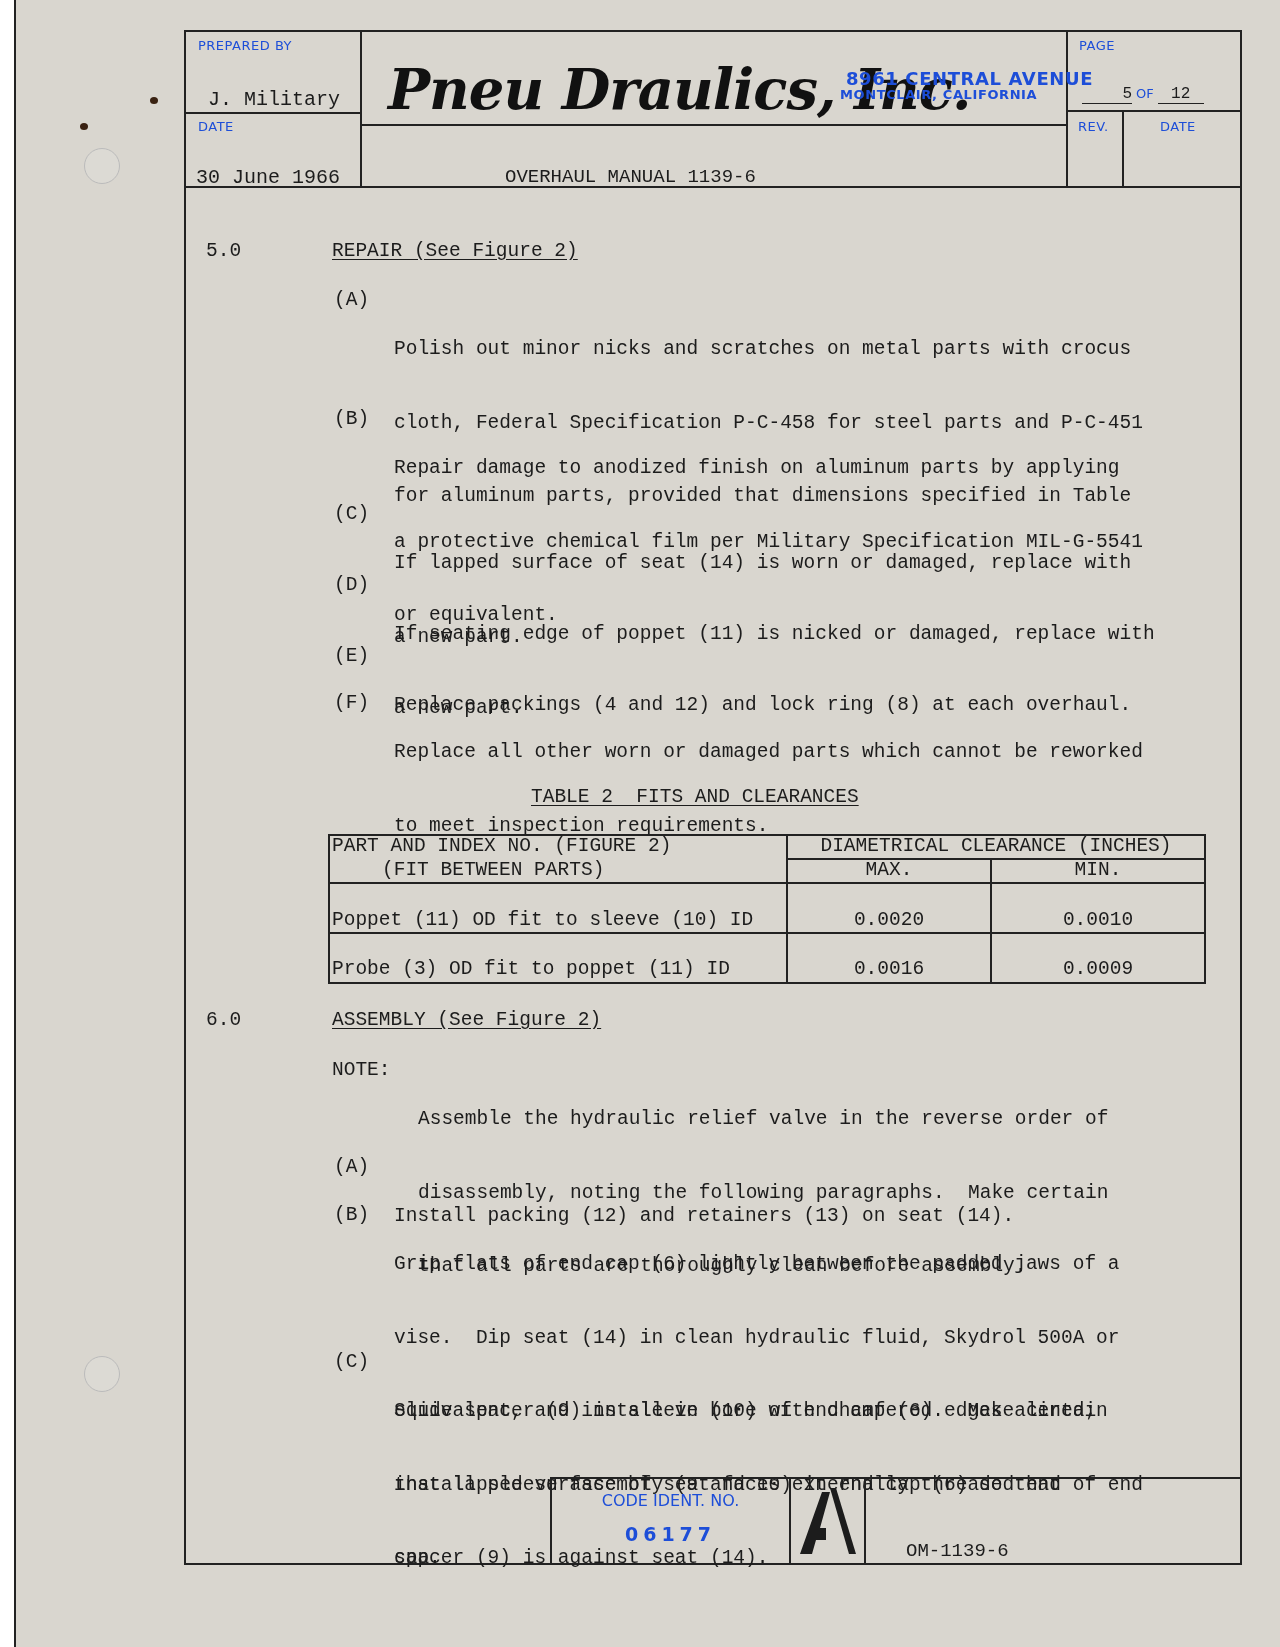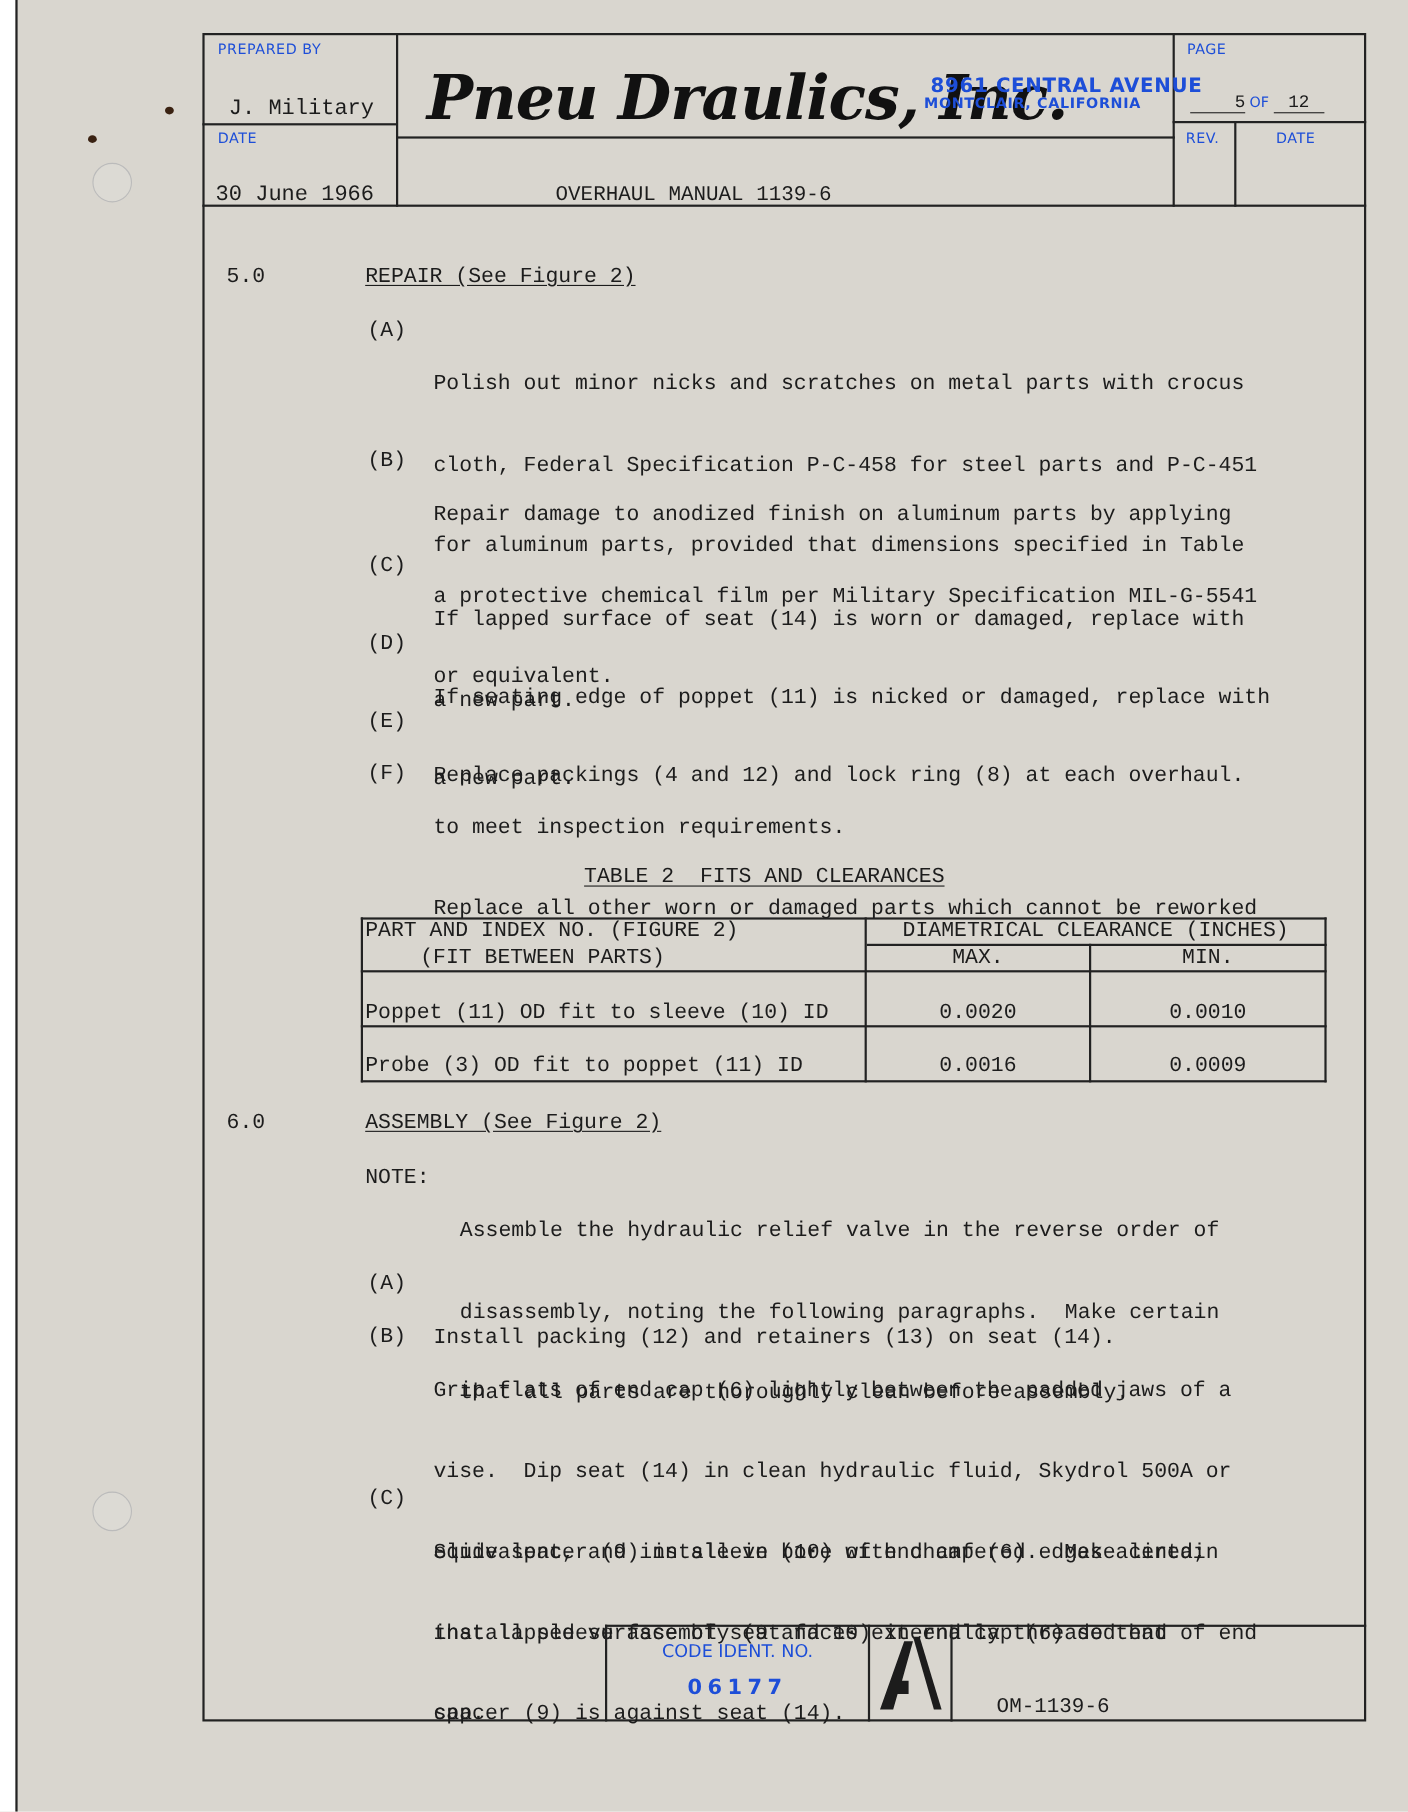--- a/index.html
+++ b/index.html
@@ -103,22 +103,22 @@
   <div class="abs" style="left:334px;top:644px;">
     <span class="abs mono body-text" style="left:0;top:0;">(E)</span>
     <div class="abs mono body-text" style="left:60px;top:0;">
       <div>Replace packings (4 and 12) and lock ring (8) at each overhaul.</div>
     </div>
   </div>
 
   <div class="abs" style="left:334px;top:691px;">
     <span class="abs mono body-text" style="left:0;top:0;">(F)</span>
     <div class="abs mono body-text" style="left:60px;top:0;">
+      <div>Replace all other worn or damaged parts which cannot be reworked</div>
       <div>to meet inspection requirements.</div>
-      <div>Replace all other worn or damaged parts which cannot be reworked</div>
     </div>
   </div>
 </div>
 
 <div>
   <span class="abs mono u" style="left:531px;top:786px;font-size:19.5px;white-space:pre;">TABLE 2  FITS AND CLEARANCES</span>
 
   <div class="tbl-line" style="left:328px;top:834px;width:878px;height:2px;"></div>
   <div class="tbl-line" style="left:788px;top:858px;width:418px;height:2px;"></div>
   <div class="tbl-line" style="left:328px;top:882px;width:878px;height:2px;"></div>

